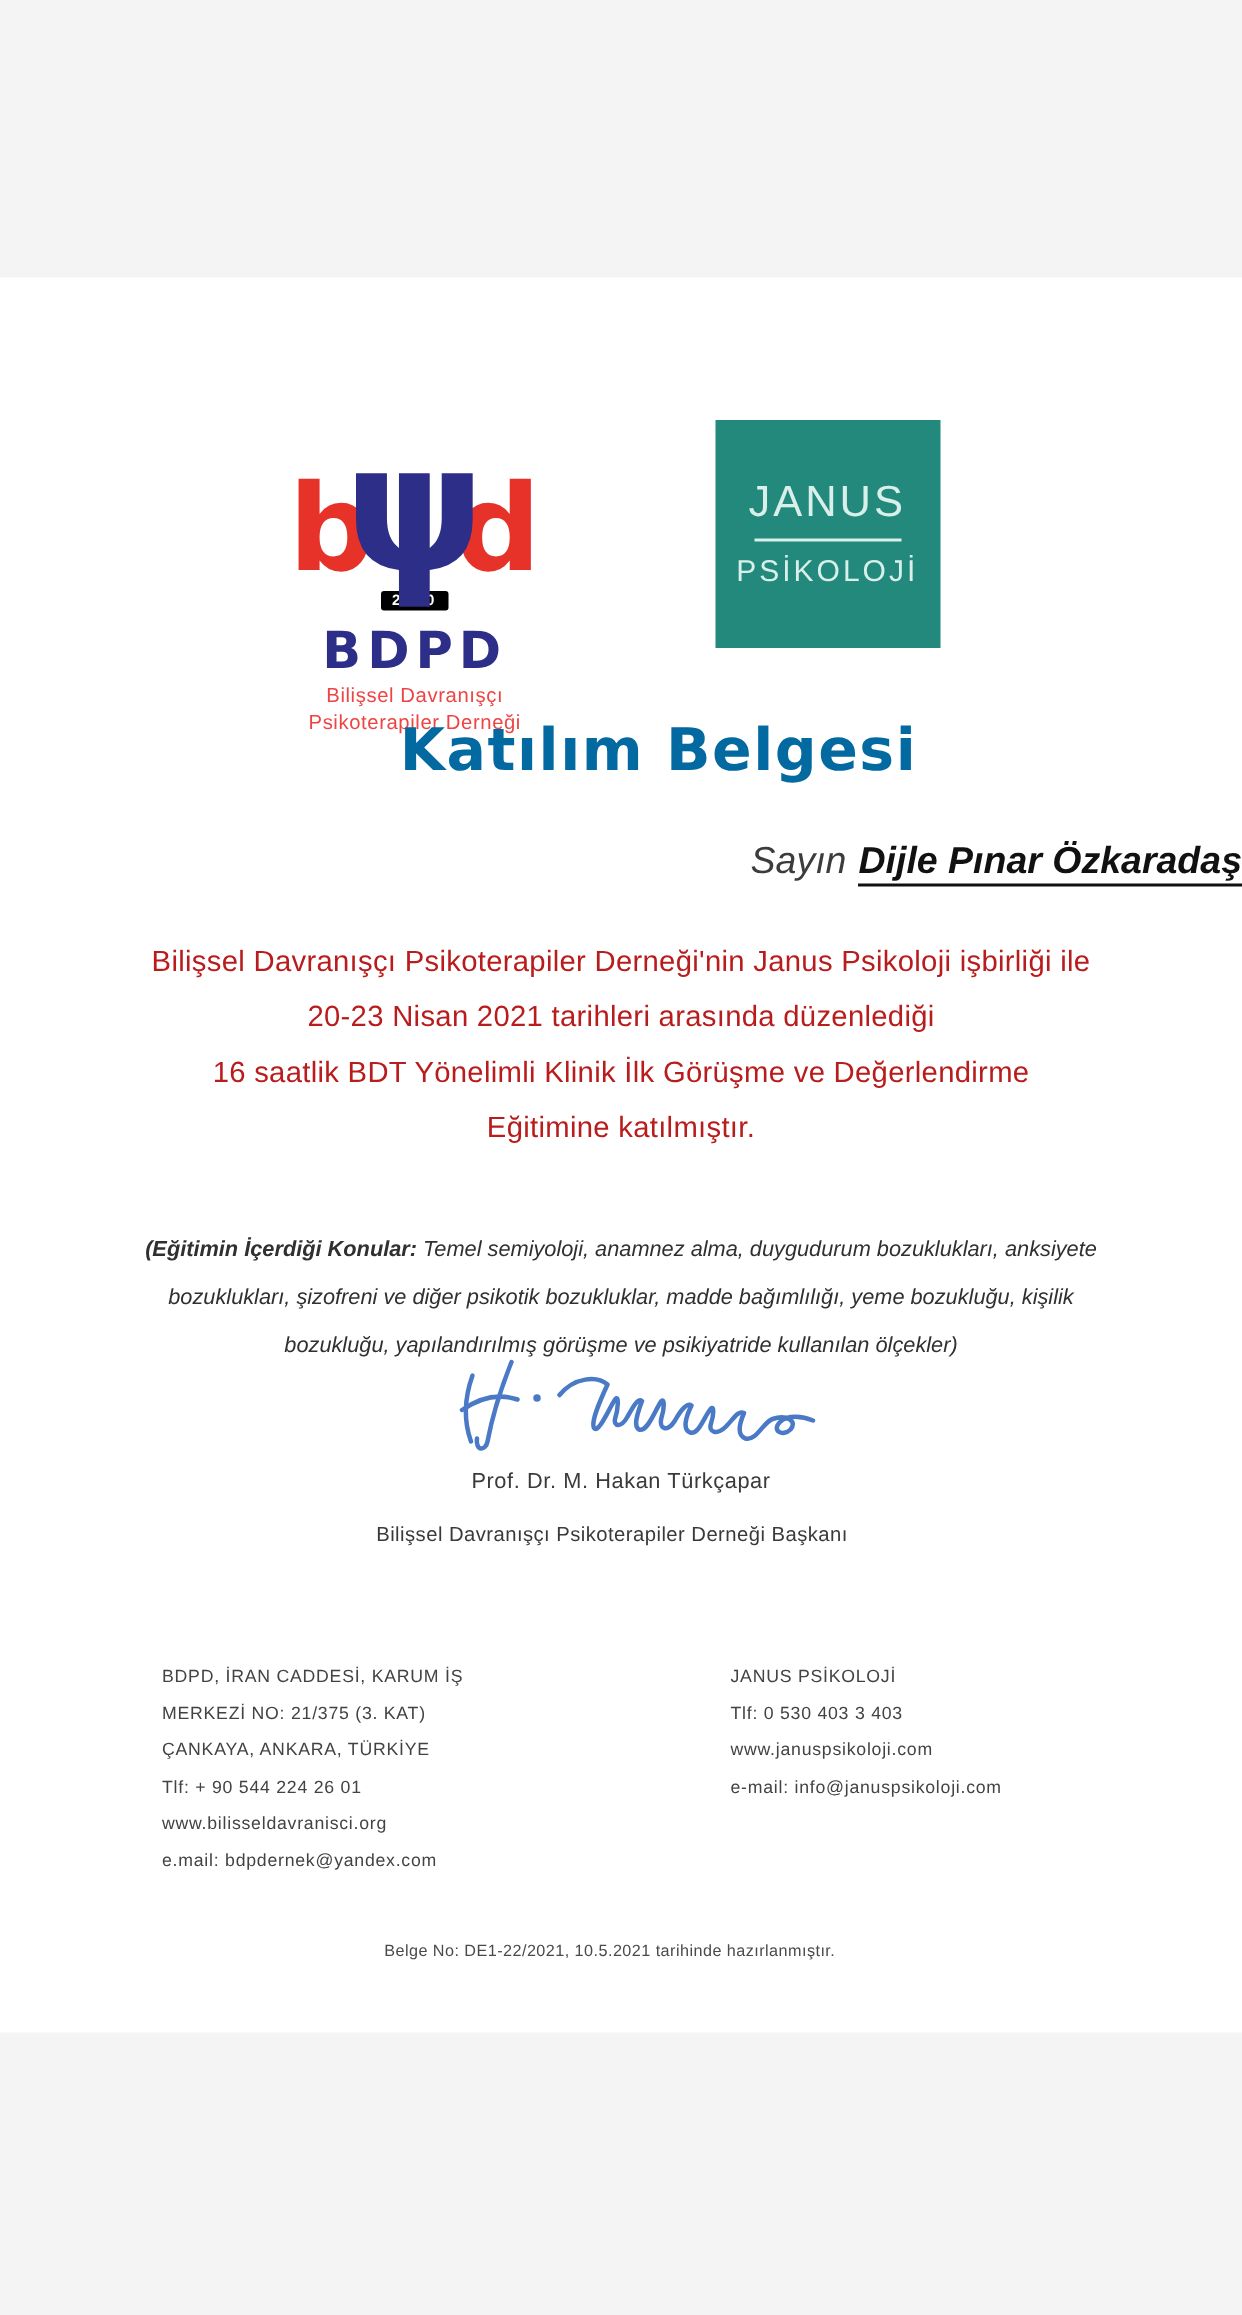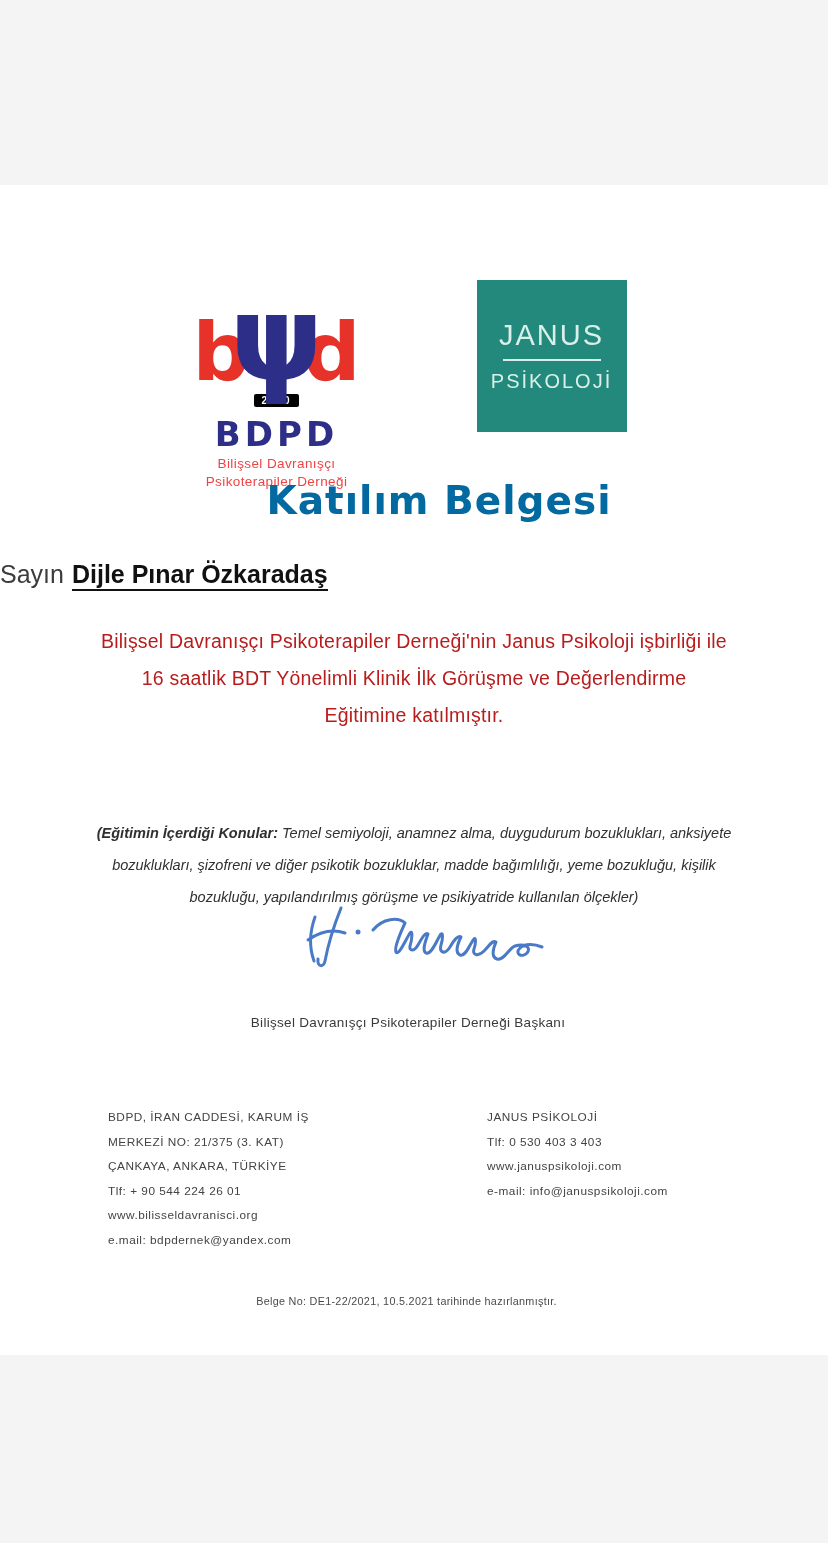--- a/index.html
+++ b/index.html
@@ -68,21 +68,21 @@
 
   
   .title {
     position: absolute; top: 293px; left: 0; width: 828px;
     text-align: center; color: #0369a1;
     font-family: "DejaVu Sans", sans-serif;
     font-weight: bold; font-size: 39px; letter-spacing: 1px; padding-left: 25px;
   }
   .recipient {
     position: absolute; top: 375px; left: 0; width: 828px;
-    text-align: left; font-size: 25px; color: #3c3c3c;
+    text-align: right; font-style: italic; font-size: 25px; color: #3c3c3c;
   }
   .recipient .name {
     font-weight: bold; color: #111111;
     border-bottom: 2.5px solid #111111; padding-bottom: 1px;
     margin-left: 8px;
   }
 
   
   .body-text {
     position: absolute; top: 438px; left: 0; width: 828px;
@@ -157,36 +157,38 @@
   </div>
 
   <div class="title">Katılım Belgesi</div>
 
   <div class="recipient">
     <span>Sayın</span><span class="name">Dijle Pınar Özkaradaş</span>
   </div>
 
   <div class="body-text">
     <div class="line">Bilişsel Davranışçı Psikoterapiler Derneği'nin Janus Psikoloji işbirliği ile</div>
+    <div class="line">20-23 Nisan 2021 tarihleri arasında düzenlediği</div>
     <div class="line">16 saatlik BDT Yönelimli Klinik İlk Görüşme ve Değerlendirme</div>
     <div class="line">Eğitimine katılmıştır.</div>
   </div>
 
   <p class="topics"><span class="label">(Eğitimin İçerdiği Konular:</span><span> Temel semiyoloji, anamnez alma, duygudurum bozuklukları, anksiyete bozuklukları, şizofreni ve diğer psikotik bozukluklar, madde bağımlılığı, yeme bozukluğu, kişilik bozukluğu, yapılandırılmış görüşme ve psikiyatride kullanılan ölçekler)</span></p>
 
   <svg class="signature-svg" width="250" height="80" viewBox="0 0 250 80">
     <g stroke="#4a7ac6" stroke-width="3" fill="none" stroke-linecap="round" stroke-linejoin="round">
       <path d="M20 22 C15 36 14 52 19 66"></path>
       <path d="M46 13 C40 28 33 50 30 66 C29 72 22 73 23 64"></path>
       <path d="M13 45 C26 36 38 34 50 38"></path>
       <path d="M78 35 C88 23 103 22 110 28 C104 41 99 53 101 57 C104 61 111 44 115 38 C118 34 117 45 115 51 C114 56 119 57 123 50 C127 43 130 37 133 39 C130 47 127 56 131 58 C137 60 142 44 146 39 C148 37 148 44 146 50 C144 58 150 60 155 52 C159 45 163 40 166 42 C162 50 160 58 165 60 C171 62 175 48 179 44 C181 42 181 48 179 54 C177 60 183 62 189 56 C194 51 197 45 201 47 C198 54 196 62 202 64 C209 66 214 53 220 51 C229 48 237 52 232 58 C227 63 219 59 225 53 C230 48 240 49 247 52"></path>
     </g>
     <circle cx="63" cy="37" r="2.5" fill="#4a7ac6"></circle>
   </svg>
 
+  <div class="signer-name">Prof. Dr. M. Hakan Türkçapar</div>
   <div class="signer-title">Bilişsel Davranışçı Psikoterapiler Derneği Başkanı</div>
 
   <div class="footer-col left">
     <div class="fline">BDPD, İRAN CADDESİ, KARUM İŞ</div>
     <div class="fline">MERKEZİ NO: 21/375 (3. KAT)</div>
     <div class="fline">ÇANKAYA, ANKARA, TÜRKİYE</div>
     <div class="fline">Tlf: + 90 544 224 26 01</div>
     <div class="fline">www.bilisseldavranisci.org</div>
     <div class="fline">e.mail: bdpdernek@yandex.com</div>
   </div>

